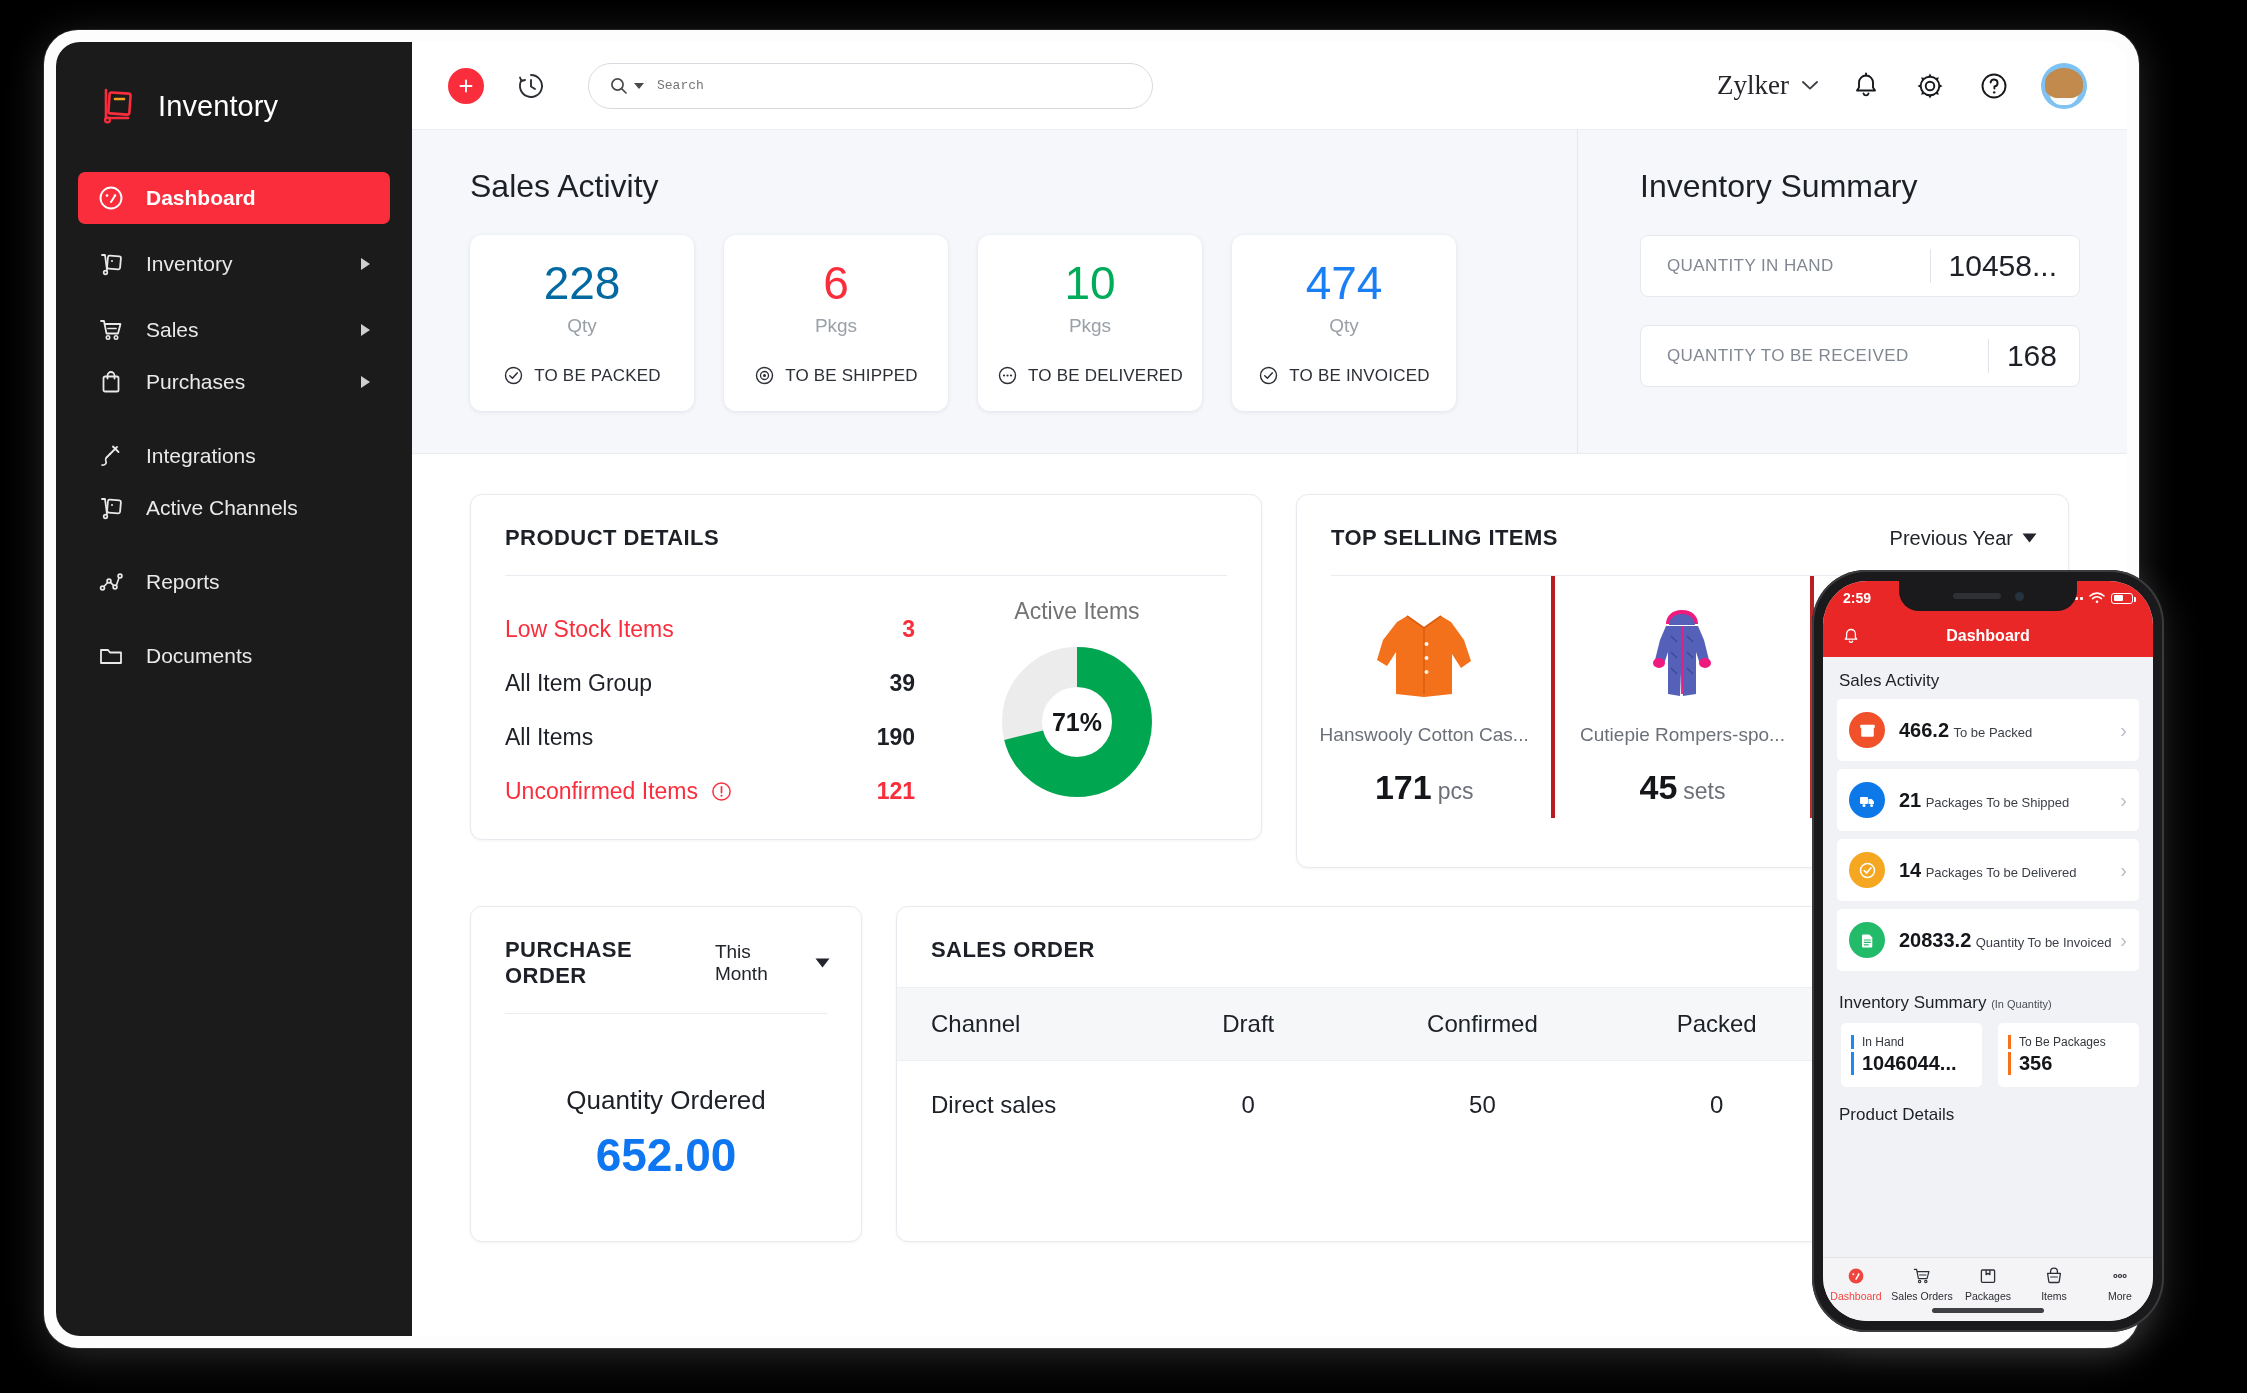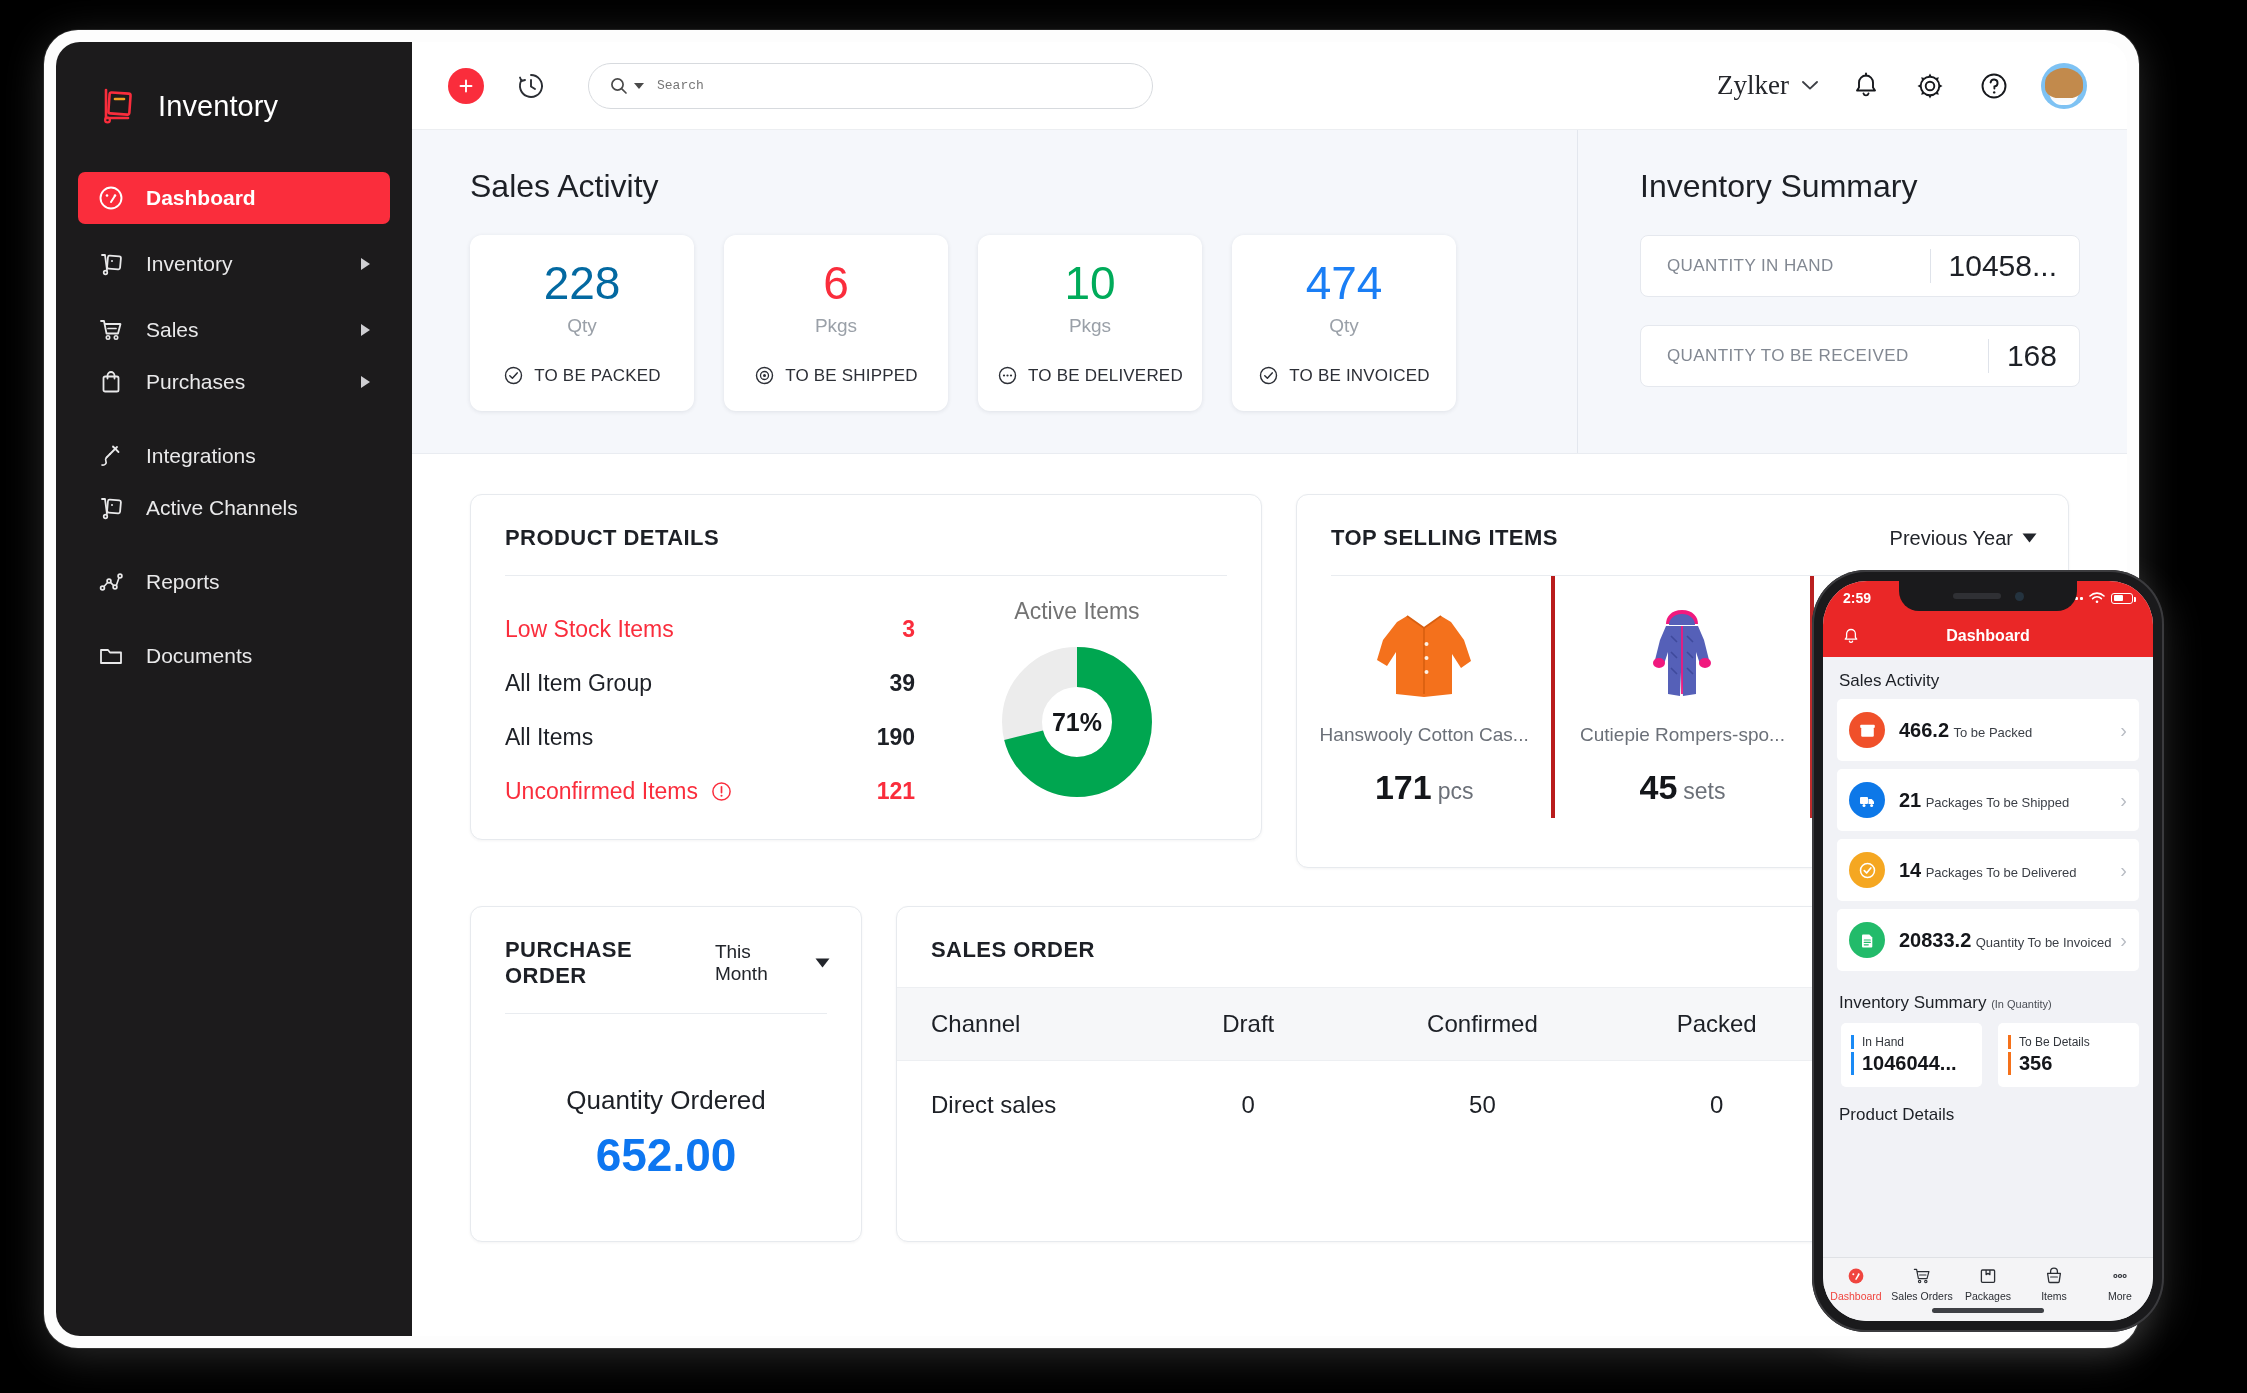--- a/index.html
+++ b/index.html
@@ -746,21 +746,21 @@
           <span>Inventory Summary</span>
           <small>(In Quantity)</small>
         </div>
 
         <div class="ph-inv">
           <div class="ph-inv-card">
             <div class="ph-inv-k">In Hand</div>
             <div class="ph-inv-v">1046044...</div>
           </div>
           <div class="ph-inv-card orange">
-            <div class="ph-inv-k">To Be Details</div>
+            <div class="ph-inv-k">To Be Packages</div>
             <div class="ph-inv-v">356</div>
           </div>
         </div>
 
         <div class="ph-sec" style="padding-top:18px">Product Details</div>
       </div>
 
       <div class="tabbar">
         <div class="tab active">
           <svg viewBox="0 0 20 20">

